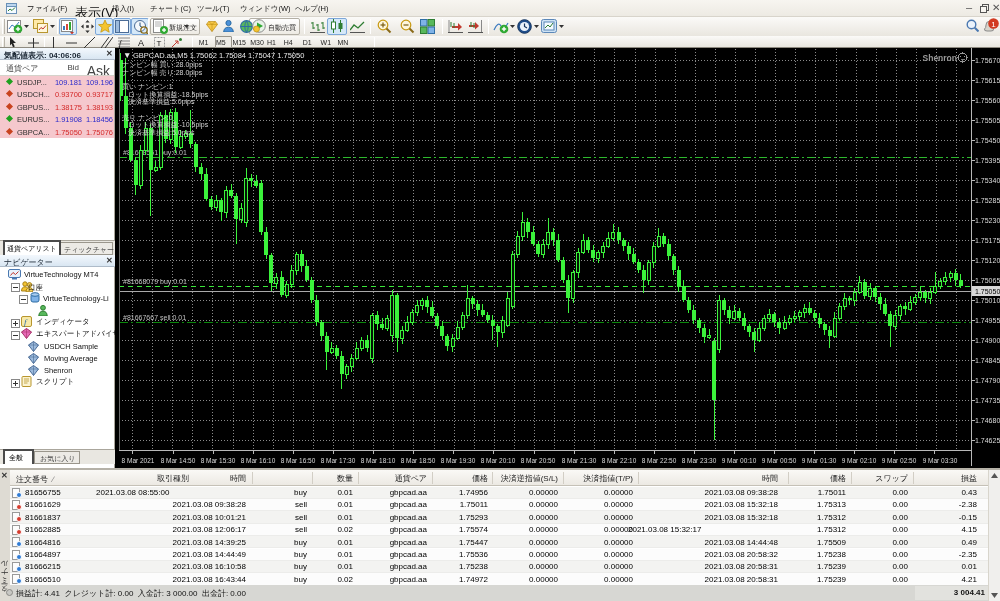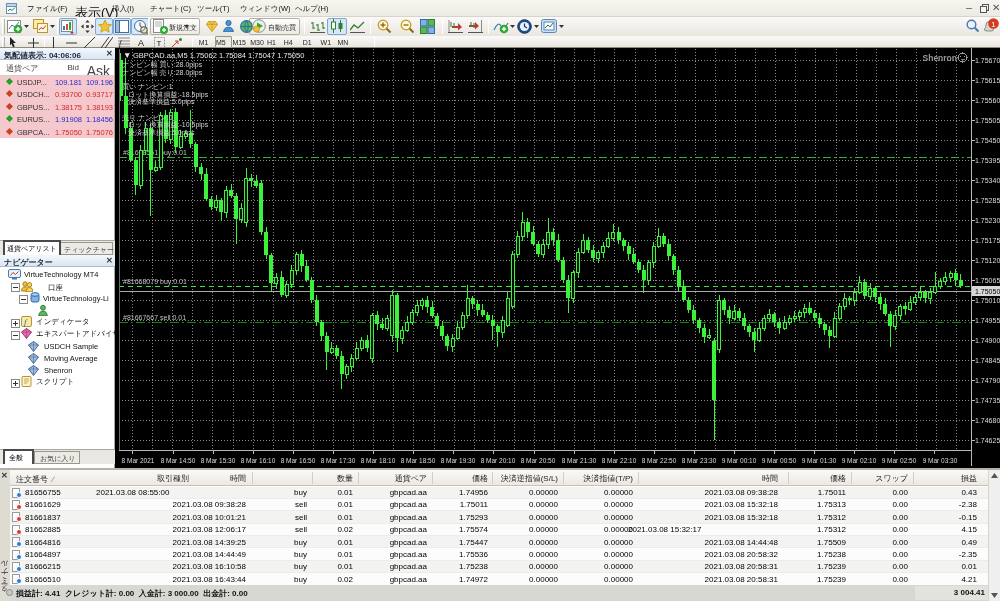--- a/index.html
+++ b/index.html
@@ -310,39 +310,39 @@
 <span class="abs" style="left:17px;top:127.5px;color:#303030;font-size:7.5px">GBPCA...</span>
 <span class="abs" style="left:0;top:127.5px;width:82px;text-align:right;color:#D42A2A;font-size:7.5px">1.75050</span>
 <span class="abs" style="left:0;top:127.5px;width:113px;text-align:right;color:#D42A2A;font-size:7.5px">1.75076</span>
 <div class="abs" style="left:0;top:240px;width:115px;height:15px;background:#E9E7E1;border-top:1px solid #AAA69C"></div>
 <div class="abs" style="left:58px;top:242px;width:55px;height:13px;background:#ECEAE5;border:1px solid #9A968C"></div>
 <span class="abs" style="left:64px;top:244.5px;font-size:7px;color:#444">ティックチャート</span>
 <div class="abs" style="left:3px;top:240px;width:58px;height:15px;background:#FFF;border:2px solid #4A4A4A;border-bottom:none"></div>
 <span class="abs" style="left:7px;top:243.5px;font-size:7px;color:#000">通貨ペアリスト</span>
 <div class="abs nv"></div>
 <div class="abs" style="left:0;top:255px;width:115px;height:12px;background:linear-gradient(#F3F8FD,#D9E6F2);border-bottom:1px solid #AEBBC9"></div>
-<span class="abs" style="left:4px;top:256.5px;font-size:8px;font-weight:bold;color:#1A2633">ナビゲーター</span>
+<span class="abs" style="left:4px;top:256.5px;font-size:8px;font-weight:normal;color:#1A2633">ナビゲーター</span>
 <span class="abs" style="left:106px;top:256px;font-size:8px;font-weight:bold;color:#333">✕</span>
 <svg class="ic" style="left:8px;top:269px" width="13" height="11">
     <rect x="0.5" y="0.5" width="12" height="8" rx="1.5" fill="#E8F2FB" stroke="#4A78B0"></rect>
     <path d="M2.5 6.5 L5 3.5 L7.5 5.5 L10.5 2.5" stroke="#C23A2F" fill="none"></path>
     <rect x="4" y="9" width="5" height="1.5" fill="#4A78B0"></rect>
   </svg>
 <span class="abs tree" style="left:24px;top:270px">VirtueTechnology MT4</span>
 <svg class="ic" style="left:11px;top:283px" width="9" height="9">
     <rect x="0.5" y="0.5" width="8" height="8" fill="#FFF" stroke="#888"></rect>
     <line x1="2" y1="4.5" x2="7" y2="4.5" stroke="#333"></line>
   </svg>
 <svg class="ic" style="left:21px;top:281px" width="12" height="11">
     <circle cx="4" cy="3" r="2.2" fill="#F4C430" stroke="#A8821A"></circle>
     <path d="M0.5 10 Q0.7 5.8 4 5.8 Q7.3 5.8 7.5 10 Z" fill="#F4C430" stroke="#A8821A"></path>
     <circle cx="8.5" cy="3.8" r="2.2" fill="#FAD55C" stroke="#A8821A"></circle>
     <path d="M5 10.8 Q5.2 6.6 8.5 6.6 Q11.8 6.6 12 10.8 Z" fill="#FAD55C" stroke="#A8821A"></path>
   </svg>
-<span class="abs tree" style="left:48px;top:283px">口座</span>
+<span class="abs tree" style="left:28px;top:283px">口座</span>
 <svg class="ic" style="left:19px;top:295px" width="9" height="9">
     <rect x="0.5" y="0.5" width="8" height="8" fill="#FFF" stroke="#888"></rect>
     <line x1="2" y1="4.5" x2="7" y2="4.5" stroke="#333"></line>
   </svg>
 <svg class="ic" style="left:30px;top:292px" width="10" height="12">
     <rect x="1" y="2" width="8" height="8" rx="2" fill="#7FB3E8" stroke="#2E6DA4"></rect>
     <ellipse cx="5" cy="2.5" rx="4" ry="1.8" fill="#A8CDF0" stroke="#2E6DA4"></ellipse>
   </svg>
 <span class="abs tree" style="left:43px;top:294px">VirtueTechnology-Li</span>
 <svg class="ic" style="left:38px;top:305px" width="10" height="11">
@@ -1051,21 +1051,21 @@
 <span class="abs tcell" style="left:277px;top:574.7999999999998px;width:150px;text-align:right">gbpcad.aa</span>
 <span class="abs tcell" style="left:338px;top:574.7999999999998px;width:150px;text-align:right">1.74972</span>
 <span class="abs tcell" style="left:408px;top:574.7999999999998px;width:150px;text-align:right">0.00000</span>
 <span class="abs tcell" style="left:483px;top:574.7999999999998px;width:150px;text-align:right">0.00000</span>
 <span class="abs tcell" style="left:628px;top:574.7999999999998px;width:150px;text-align:right">2021.03.08 20:58:31</span>
 <span class="abs tcell" style="left:696px;top:574.7999999999998px;width:150px;text-align:right">1.75239</span>
 <span class="abs tcell" style="left:758px;top:574.7999999999998px;width:150px;text-align:right">0.00</span>
 <span class="abs tcell" style="left:827px;top:574.7999999999998px;width:150px;text-align:right">4.21</span>
 <div class="abs sum"></div>
 <div class="abs" style="left:6px;top:589px;width:7px;height:7px;border-radius:50%;background:#C8C8C4;border:1px solid #8A8A86"></div>
-<span class="abs" style="left:16px;top:588px;font-size:8px;font-weight:bold;color:#111">損益計: 4.41&nbsp;&nbsp;クレジット計: 0.00&nbsp;&nbsp;入金計: 3 000.00&nbsp;&nbsp;出金計: 0.00</span>
+<span class="abs" style="left:16px;top:588px;font-size:8px;font-weight:normal;color:#111">損益計: 4.41&nbsp;&nbsp;クレジット計: 0.00&nbsp;&nbsp;入金計: 3 000.00&nbsp;&nbsp;出金計: 0.00</span>
 <div class="abs" style="left:915px;top:586px;width:73px;height:14px;background:#E2E2DE"></div>
 <span class="abs" style="left:837px;top:588px;width:148px;text-align:right;font-size:8px;font-weight:bold;color:#111">3 004.41</span>
 <div class="abs" style="left:988px;top:470px;width:12px;height:131px;background:#F0EFED;border-left:1px solid #D8D5CC"></div>
 <svg class="ic" style="left:990px;top:472px" width="9" height="8">
     <path d="M4.5 1 L8 6 L1 6 Z" fill="#555"></path>
   </svg>
 <svg class="ic" style="left:990px;top:591px" width="9" height="8">
     <path d="M4.5 7 L8 2 L1 2 Z" fill="#555"></path>
   </svg>
 </body></html>

